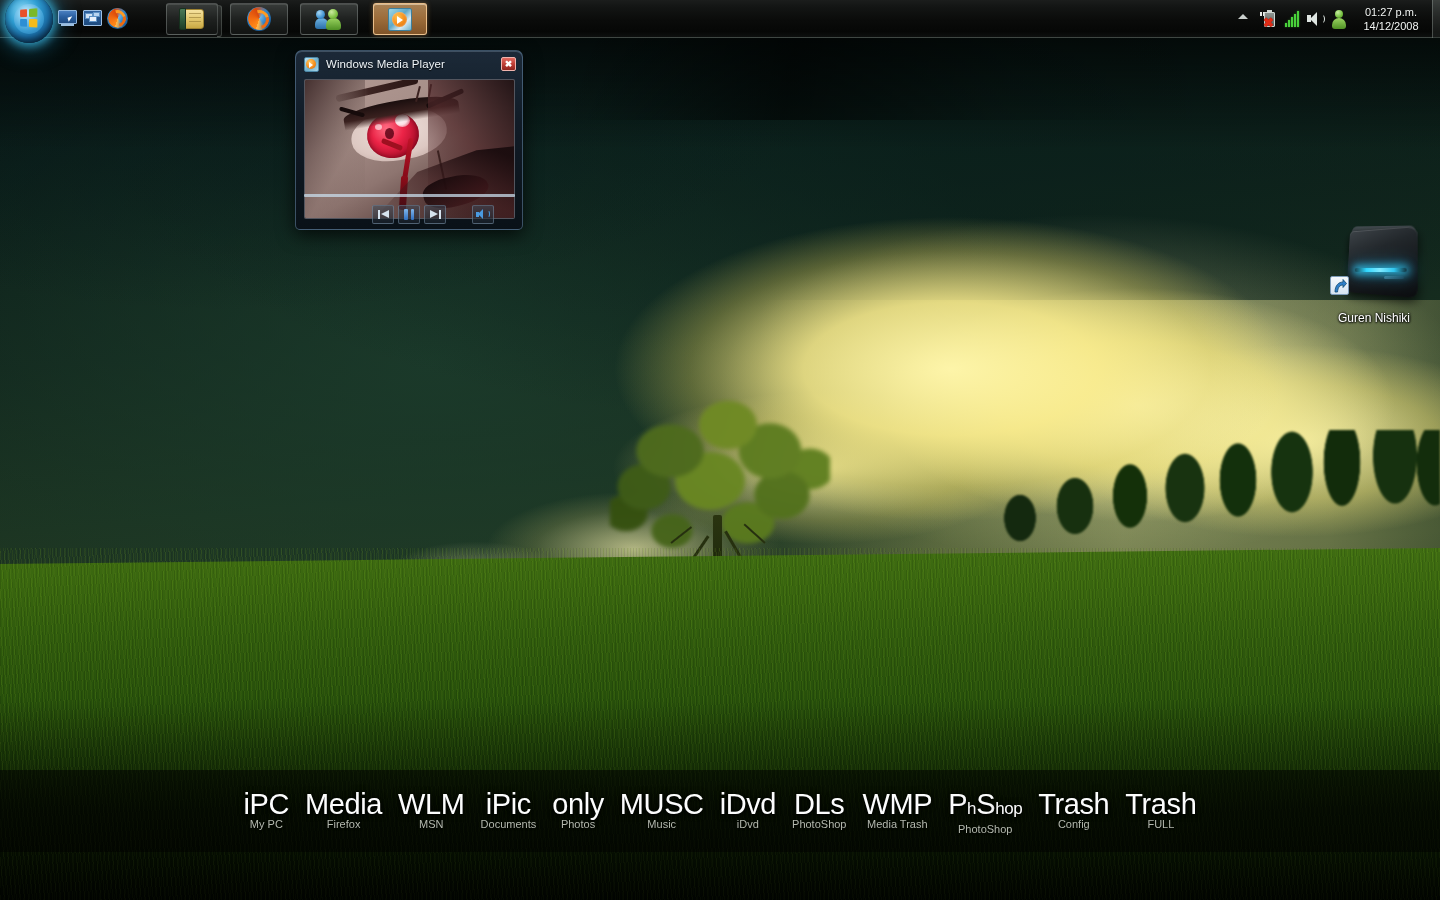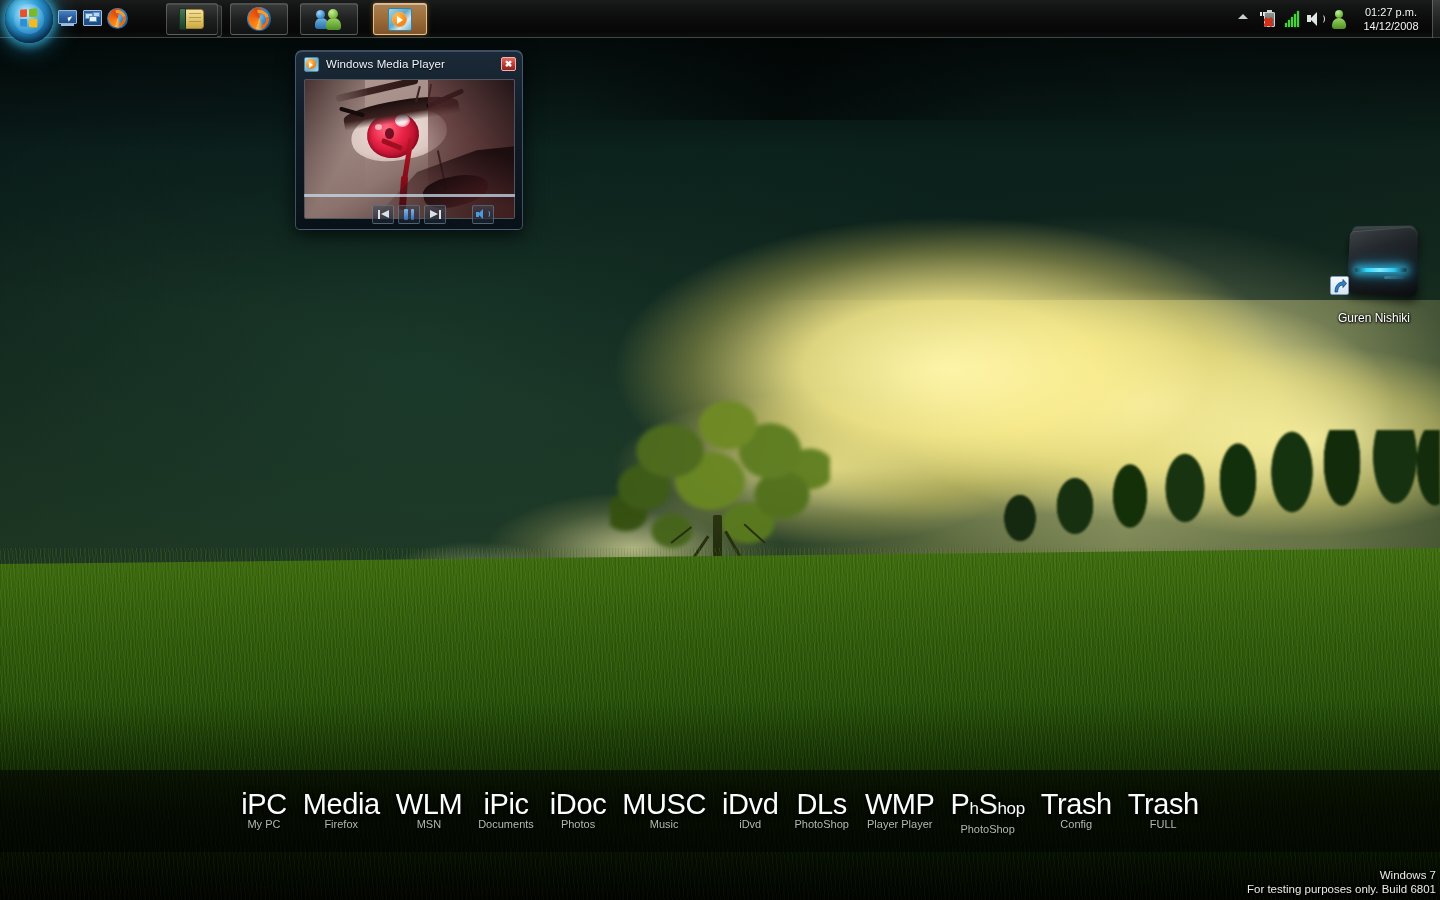--- a/index.html
+++ b/index.html
@@ -650,59 +650,55 @@
       <div class="dock-big">WLM</div>
       <div class="dock-sub">MSN</div>
     </div>
 
     <div class="dock-item">
       <div class="dock-big">iPic</div>
       <div class="dock-sub">Documents</div>
     </div>
 
     <div class="dock-item">
-      <div class="dock-big">iDoc</div>
+      <div class="dock-big">only</div>
       <div class="dock-sub">Photos</div>
     </div>
 
     <div class="dock-item">
       <div class="dock-big">MUSC</div>
       <div class="dock-sub">Music</div>
     </div>
 
     <div class="dock-item">
       <div class="dock-big">iDvd</div>
       <div class="dock-sub">iDvd</div>
     </div>
 
     <div class="dock-item">
       <div class="dock-big">DLs</div>
       <div class="dock-sub">PhotoShop</div>
     </div>
 
     <div class="dock-item">
       <div class="dock-big">WMP</div>
-      <div class="dock-sub">Player Player</div>
+      <div class="dock-sub">Media Trash</div>
     </div>
 
     <div class="dock-item">
       <div class="dock-big"><span>P</span><span class="sm">h</span><span>S</span><span class="sm">hop</span></div>
       <div class="dock-sub">PhotoShop</div>
     </div>
 
     <div class="dock-item">
       <div class="dock-big">Trash</div>
       <div class="dock-sub">Config</div>
     </div>
 
     <div class="dock-item">
       <div class="dock-big">Trash</div>
       <div class="dock-sub">FULL</div>
     </div>
 
   </div>
 
-  <div id="watermark">
-    <div>Windows  7</div>
-    <div>For testing purposes only. Build 6801</div>
-  </div>
 
 </div>
 
 </body></html>

